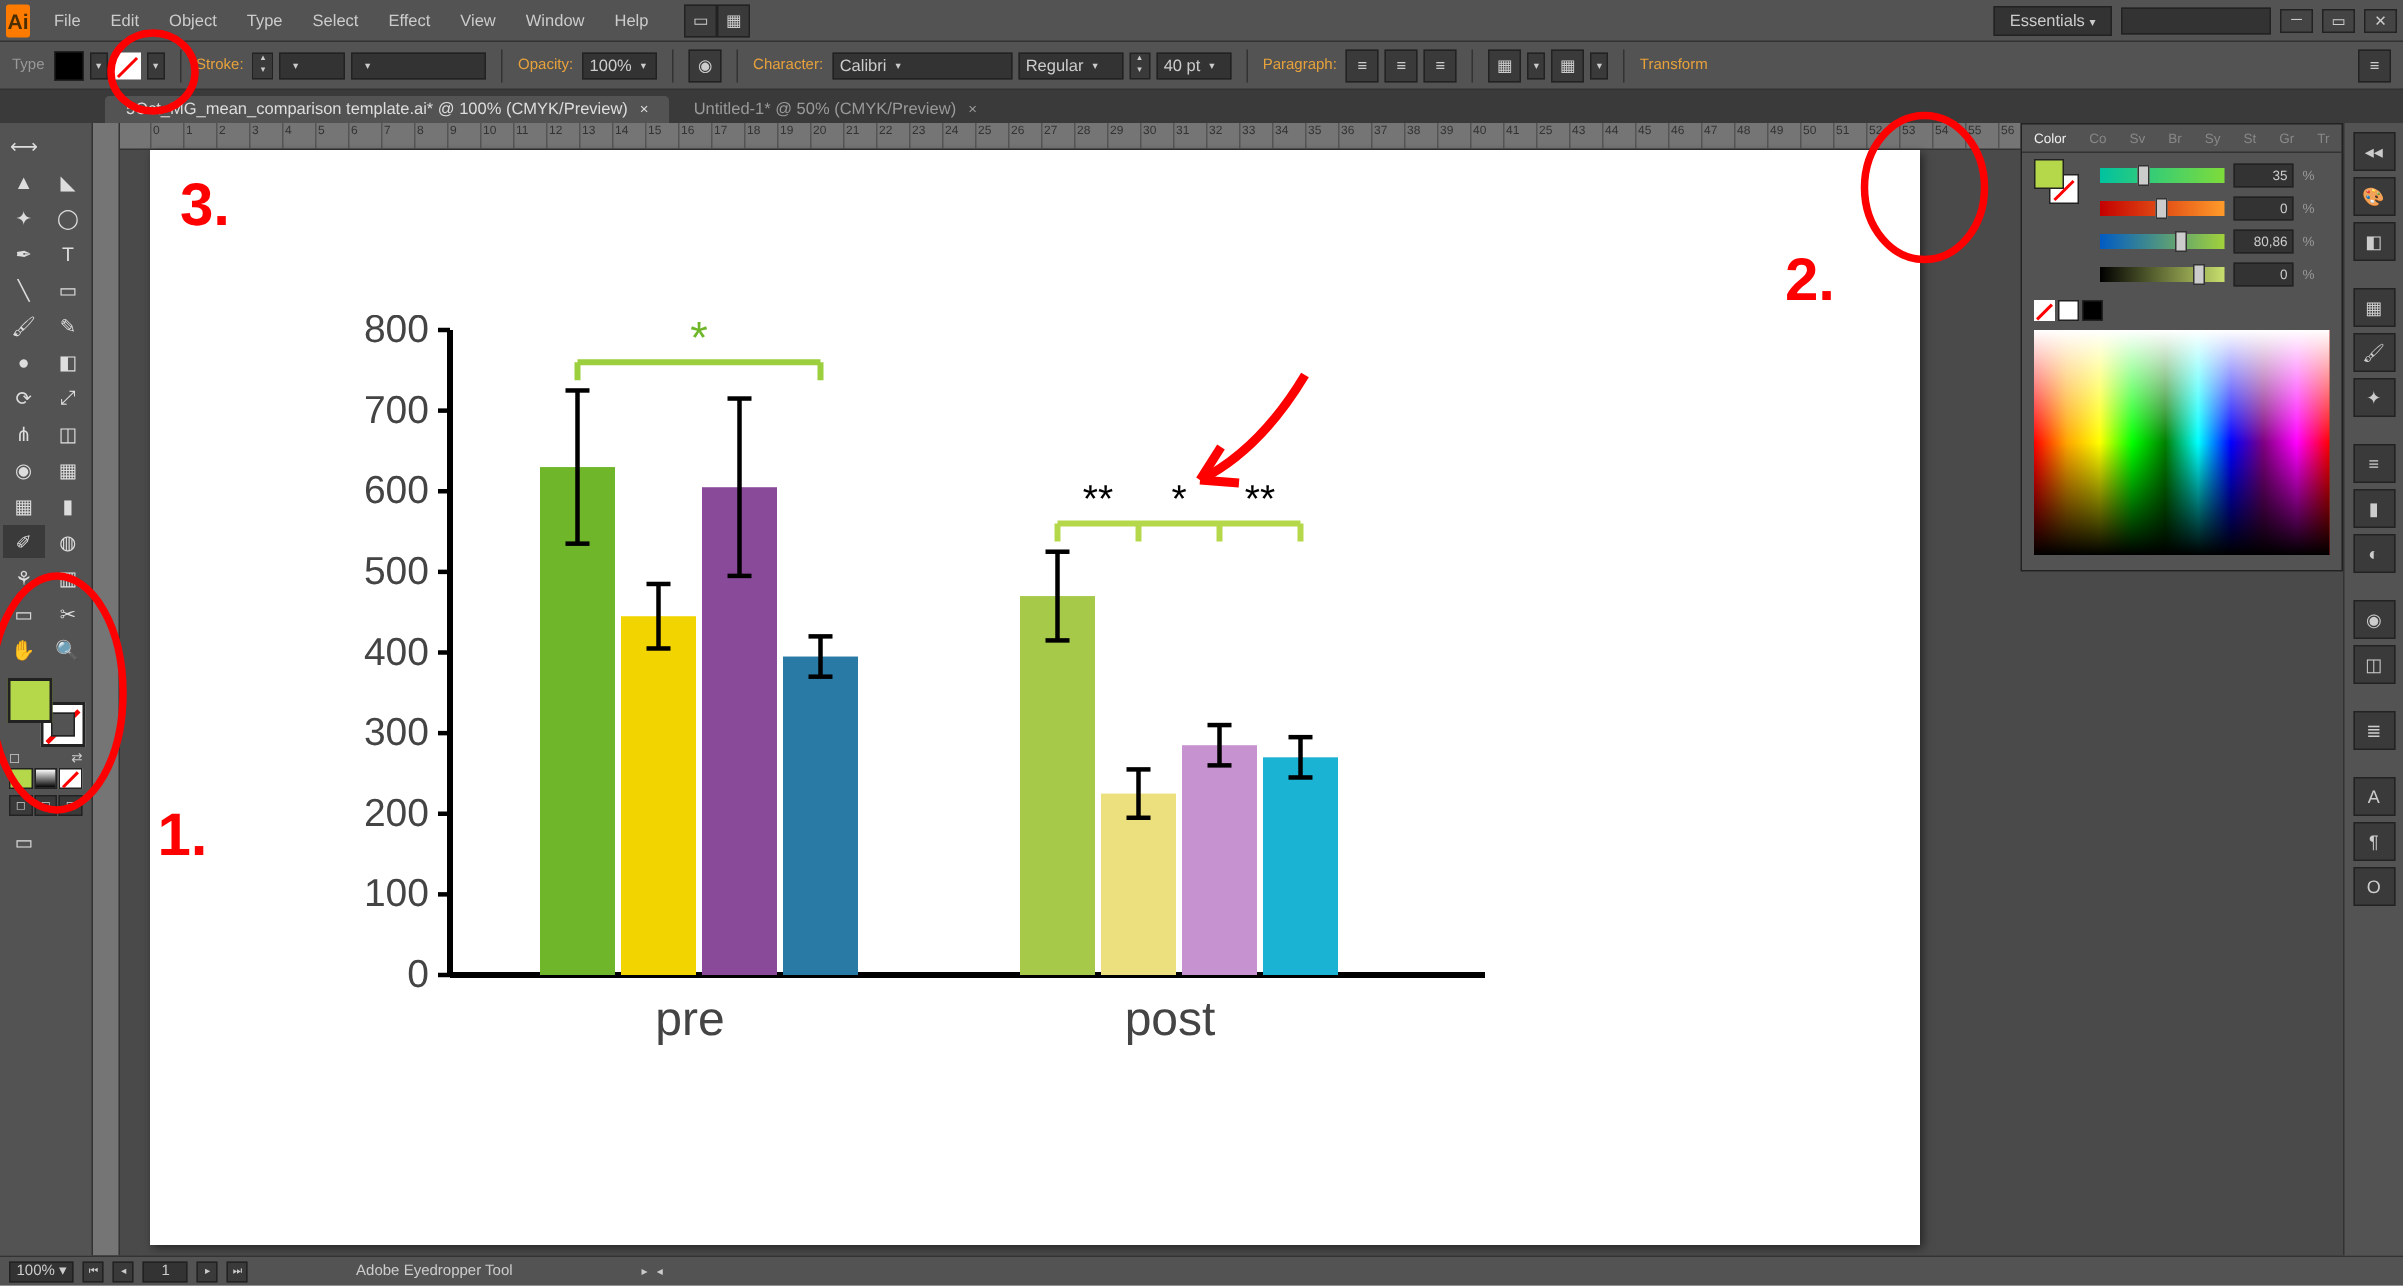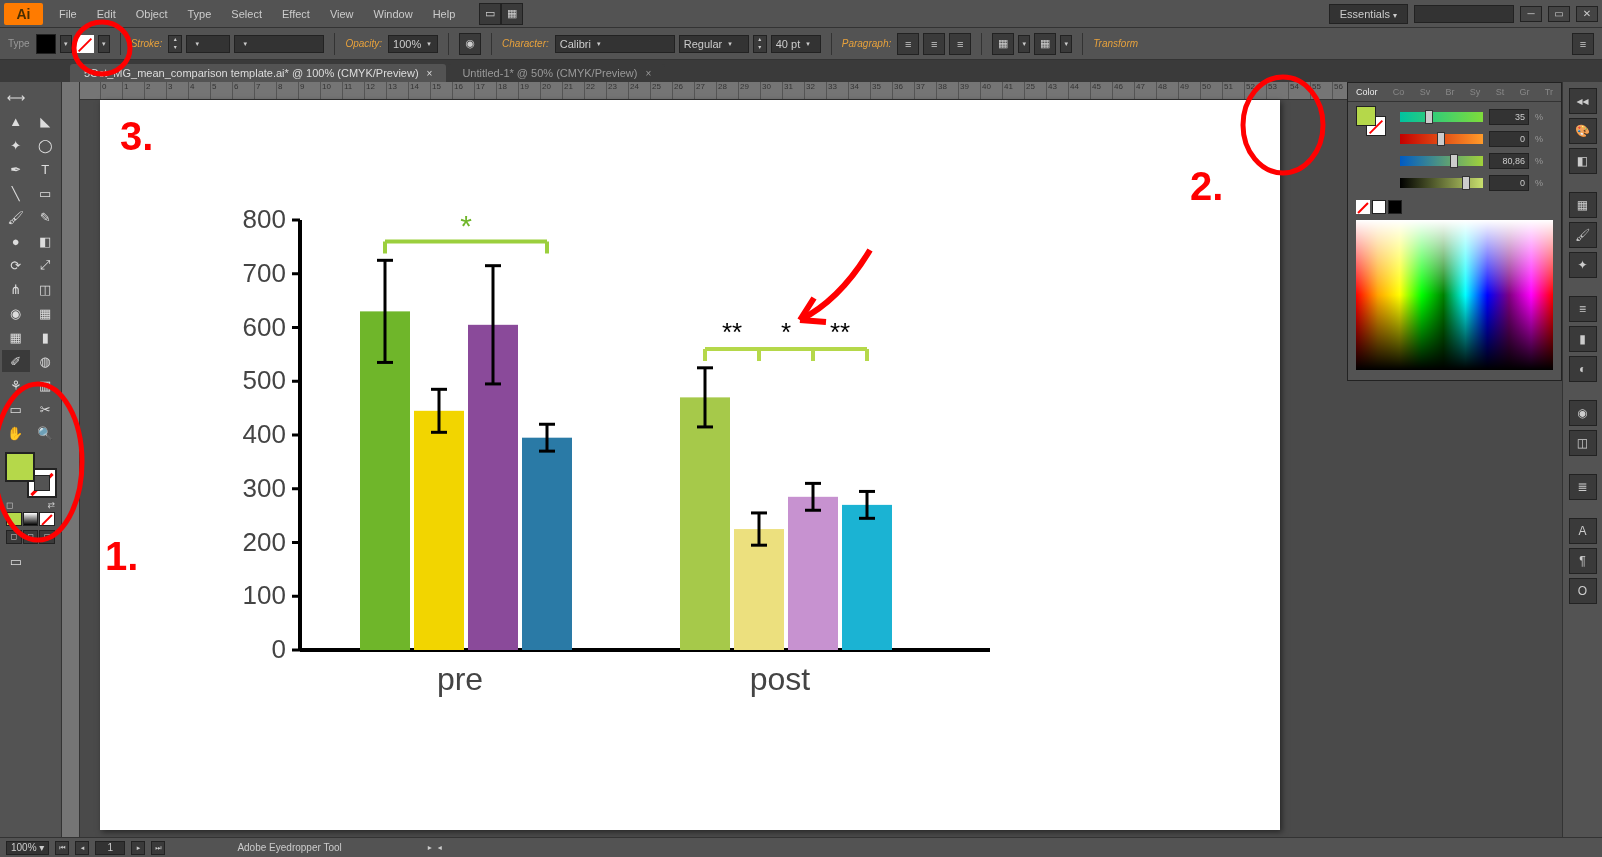--- a/index.html
+++ b/index.html
@@ -1,30 +1,30 @@
 <!DOCTYPE html>
 <html><head>
 <meta charset="utf-8">
 <style>
   * { box-sizing: border-box; margin: 0; padding: 0; font-family: Tahoma, sans-serif; }
   body { background: #4a4a4a; width: 1602px; height: 857px; overflow: hidden; color: #ccc; font-size: 11px; user-select: none; position: relative;}
   
   
   .menubar { height: 28px; background: #535353; display: flex; align-items: center; padding: 0 4px; border-bottom: 1px solid #333; }
-  .menubar .logo { width: 39px; height: 22px; background: #ff7b00; color: #4a2e00; font-weight: bold; font-size: 14px; display:flex; align-items:center; justify-content:center; border-radius:2px; margin-right:6px;}
+  .menubar .logo { width: 16px; height: 22px; background: #ff7b00; color: #4a2e00; font-weight: bold; font-size: 14px; display:flex; align-items:center; justify-content:center; border-radius:2px; margin-right:6px;}
   .menubar .menu-item { padding: 4px 10px; cursor: pointer; }
   .menubar .right { margin-left:auto; display:flex; align-items:center; gap:6px;}
   .menubar .workspace { padding:3px 10px; background:#333; border:1px solid #222;margin-left:39px; }
   .menubar .search { width:100px; height:18px; background:#333; border:1px solid #222; padding:0 4px; color:#ccc;}
   .winbtn { width:22px; height:16px; background:#444; border:1px solid #222; display:flex;align-items:center;justify-content:center; font-size:10px;}
   
   
   .controlbar { height: 32px; background: #535353; border-bottom: 1px solid #333; display:flex; align-items:center; padding:0 8px; gap:4px;}
   .ctl-label { color:#999; font-size:10px; margin-right:2px;}
-  .ctl-label.orange { color:#e8a23c;font-style:italic;}
+  .ctl-label.orange { color:#e8a23c;}
   .swatch-fill { width:20px; height:20px; background:#000; border:1px solid #222; position:relative;}
   .ns {width:18px;height:18px;background:#fff;position:relative;}
   .ns::after{content:'';position:absolute;left:0;right:0;top:50%;border-top:2px solid red;transform:rotate(-45deg);}
   .dd-tiny{width:12px;height:18px;background:#3a3a3a;border:1px solid #222;display:flex;align-items:center;justify-content:center;font-size:7px;}
   .sep { width:1px; height:22px; background:#333; margin:0 6px;}
   .stepper { display:flex; flex-direction:column; border:1px solid #222;}
   .stepper div{width:12px;height:8px;background:#3a3a3a;font-size:6px;text-align:center;line-height:7px;}
   .combo { height:18px; background:#333; border:1px solid #222; padding:0 4px; display:flex; align-items:center; gap:2px;}
   .combo .arr{font-size:7px;margin-left:4px;}
   .btn-sq{width:22px;height:22px;background:#3a3a3a;border:1px solid #222;display:flex;align-items:center;justify-content:center;}

